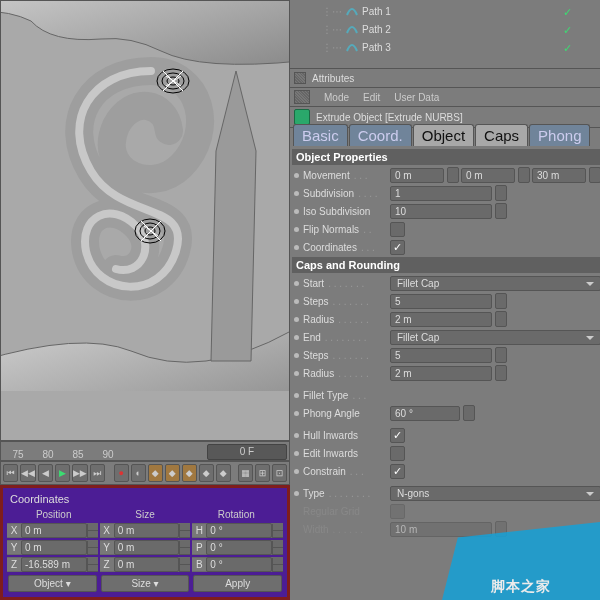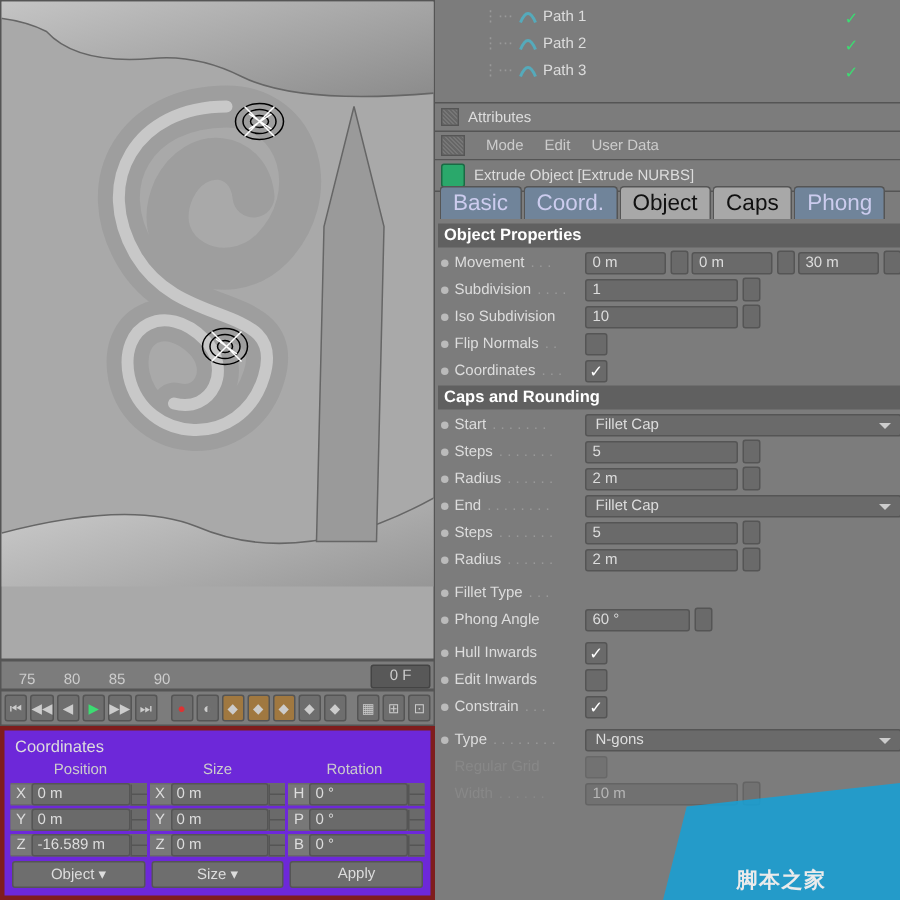--- a/index.html
+++ b/index.html
@@ -1,23 +1,23 @@
 <!DOCTYPE html>
 <html><head>
 <meta charset="utf-8">
 <style>
 html,body{margin:0;padding:0;width:600px;height:600px;overflow:hidden;background:#7c7c7c;font-family:Arial,Helvetica,sans-serif;font-size:10px;color:#ddd;user-select:none}
 .root{display:flex;width:600px;height:600px}
-.left{width:290px;display:flex;flex-direction:column;background:#6d28d9}
+.left{width:290px;display:flex;flex-direction:column;background:#4c1d95}
 .right{flex:1;display:flex;flex-direction:column;background:#7c7c7c}
 .viewport{flex:1;background:#a9a9a9;border:1px solid #555;position:relative;overflow:hidden}
 .viewport svg{position:absolute;top:0;left:0}
 .ruler{height:18px;background:#7c7c7c;border:1px solid #555;display:flex;align-items:flex-end;justify-content:space-between;padding:0 2px;font-size:10px;color:#ccc}
 .ruler span{width:30px;text-align:center}
-.ruler .unit{margin-left:auto;background:#585858;border:1px solid #444;padding:0 4px;height:14px;line-height:14px;border-radius:2px}
+.ruler .unit{margin-left:auto;background:#585858;border:1px solid #444;padding:0 24px;height:14px;line-height:14px;border-radius:2px}
 .playbar{height:22px;background:#7c7c7c;border:1px solid #555;display:flex;align-items:center;gap:2px;padding:0 2px}
 .pbtn{width:16px;height:16px;background:#6e6e6e;border:1px solid #555;border-radius:2px;display:flex;align-items:center;justify-content:center;font-size:9px;color:#ccc;cursor:pointer}
 .coords{border:3px solid #7f1d1d;padding:3px}
 .coords-title{font-size:11px;padding:2px 4px;color:#ddd}
 .coords-hdr{display:flex;padding:2px}
 .coords-hdr div{flex:1;text-align:center;color:#ccc}
 .coords-row{display:flex;gap:2px;padding:1px}
 .nfield{flex:1;display:flex;align-items:center;background:#6a6a6a}
 .nfield .lbl{width:14px;text-align:center;background:#787878;color:#ddd;padding:1px 0}
 .nfield .val{flex:1;background:#6a6a6a;color:#ddd;padding:1px 3px;border:1px solid #555;border-radius:2px}

